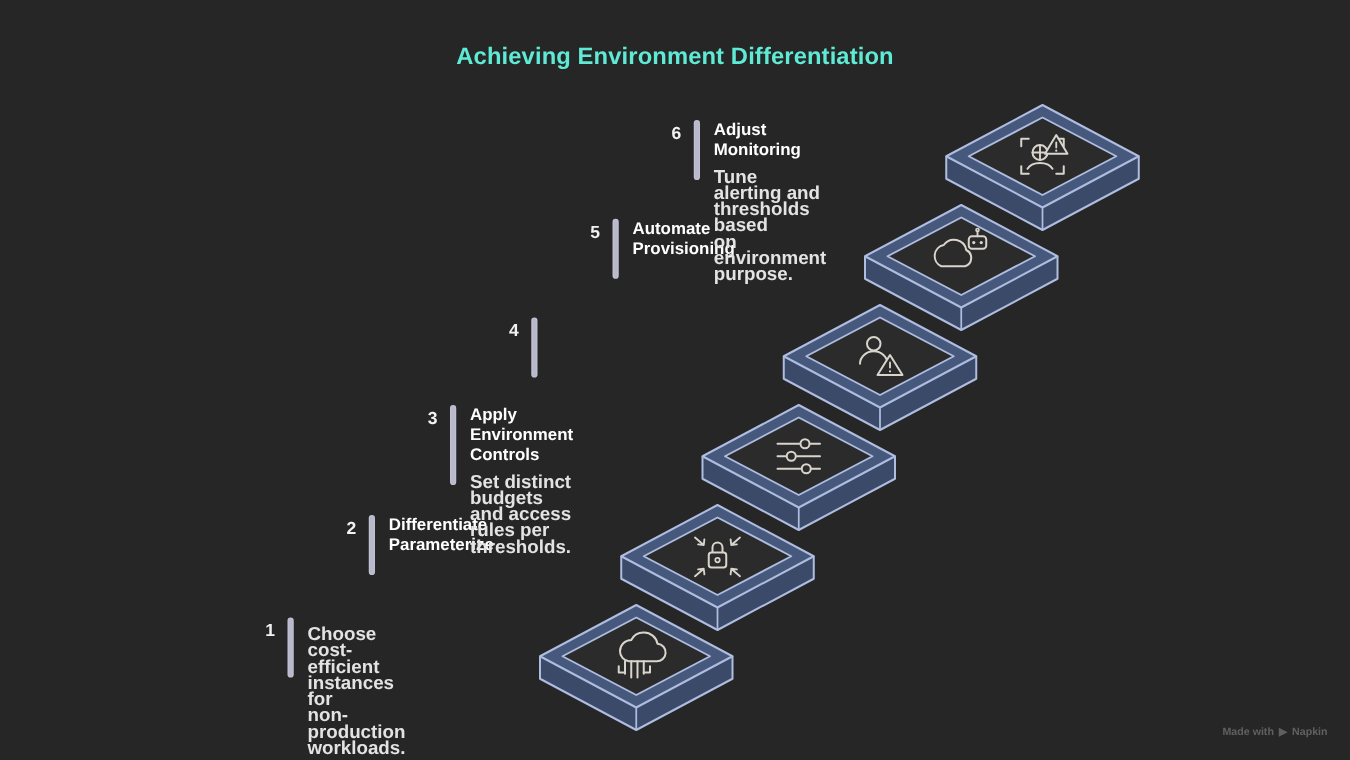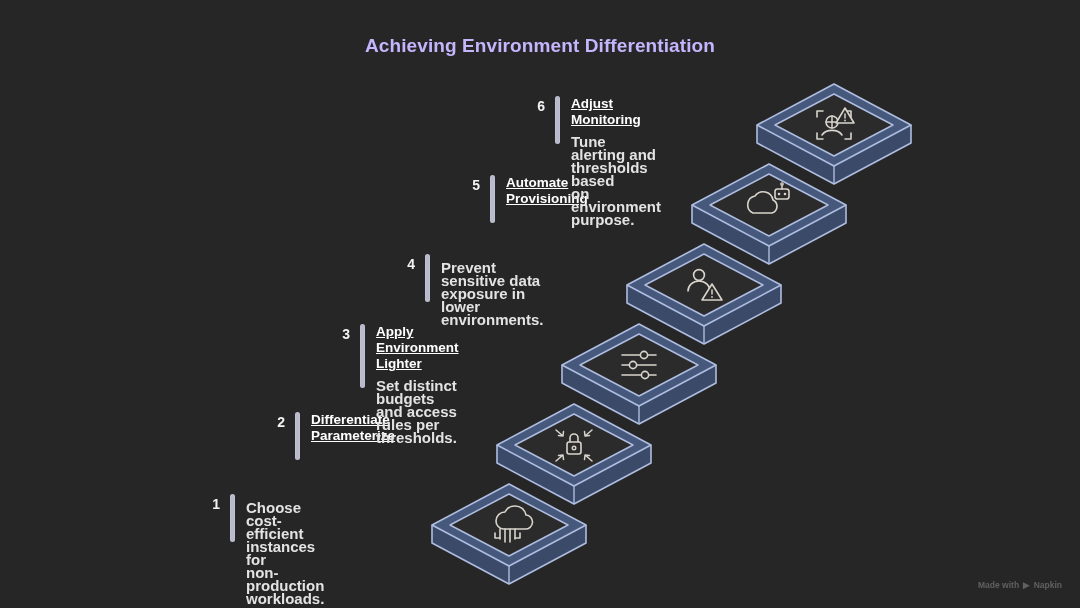--- a/index.html
+++ b/index.html
@@ -8,21 +8,21 @@
     background:#262626;
     font-family:"Liberation Sans",sans-serif;
     position:relative;
   }
   #stage{position:absolute;inset:0;}
 
   
   #title{
     position:absolute;top:35px;left:0;width:1080px;
     text-align:center;
-    color:#c4b5fd;
+    color:#5eead4;
     font-size:19px;font-weight:bold;
     letter-spacing:.1px;
   }
 
   
   #iso{position:absolute;top:0;left:0;width:1080px;height:608px;}
 
   
   .step-text{position:absolute;}
   .step-num{
@@ -35,21 +35,20 @@
     position:absolute;left:34px;top:0;
     width:5px;border-radius:3px;
     background:#b8bacb;
     box-shadow:0 0 0 1px rgba(255,255,255,.10) inset;
   }
   .step-body{position:absolute;left:50px;top:0;}
   .step-title{
     color:#ffffff;font-size:13.5px;font-weight:bold;
     line-height:16px;margin:0 0 0 0;
     white-space:pre-line;
-    text-decoration:underline;
   }
   .step-desc{
     color:#e3e3e3;font-size:15px;font-weight:bold;
     line-height:13px;margin-top:7px;
     white-space:pre-line;
   }
 
   
   #watermark{
     position:absolute;right:18px;bottom:18px;
@@ -212,32 +211,30 @@
     <div class="step-body">
       <div class="step-title">Differentiate Parameterize</div>
     </div>
   </div>
 
   <div class="step-text" style="left:326px;top:324px;">
     <div class="step-num">3</div>
     <div class="accent-bar" style="height:64px;"></div>
     <div class="step-body">
       <div class="step-title">Apply Environment
-Lighter</div>
+Controls</div>
       <div class="step-desc">Set distinct budgets and access
 rules per thresholds.</div>
     </div>
   </div>
 
   <div class="step-text" style="left:391px;top:254px;">
     <div class="step-num">4</div>
     <div class="accent-bar" style="height:48px;"></div>
     <div class="step-body">
-      <div class="step-desc">Prevent sensitive data exposure in
-lower environments.</div>
     </div>
   </div>
 
   <div class="step-text" style="left:456px;top:175px;">
     <div class="step-num">5</div>
     <div class="accent-bar" style="height:48px;"></div>
     <div class="step-body">
       <div class="step-title">Automate Provisioning</div>
     </div>
   </div>

